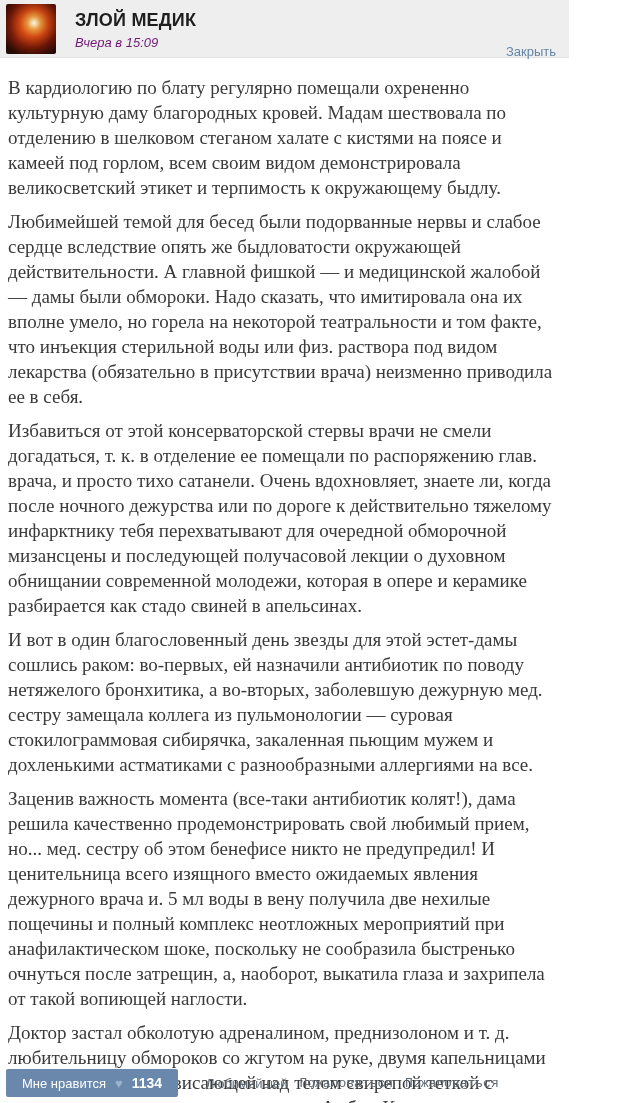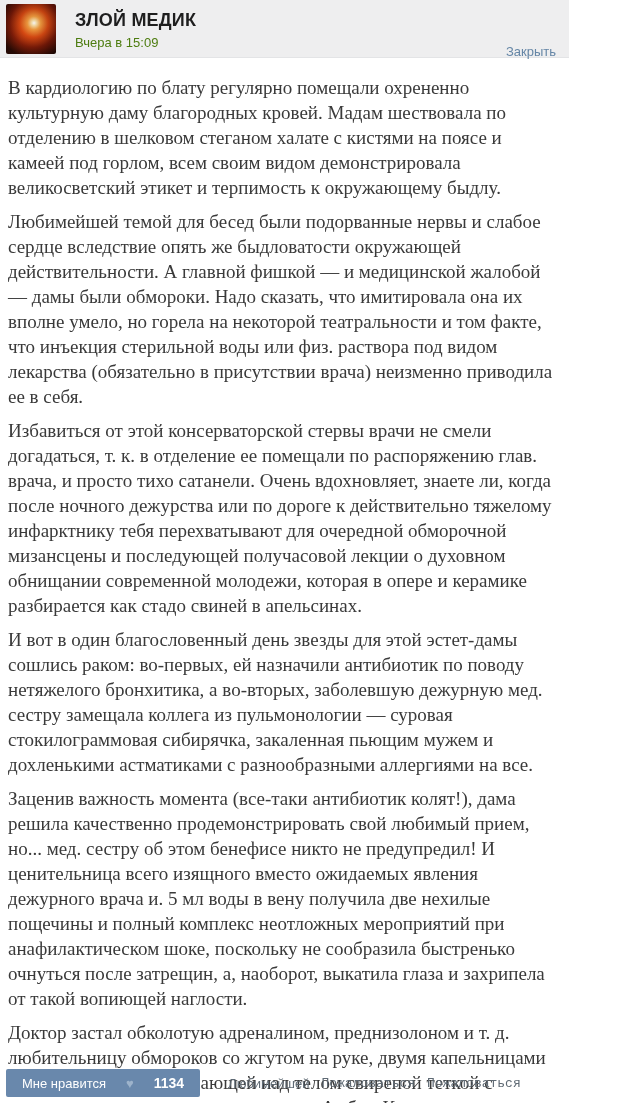--- a/index.html
+++ b/index.html
@@ -38,21 +38,22 @@
   .group-name {
     font-size: 18px;
     font-weight: bold;
     color: #1e1e1e;
     letter-spacing: 0.2px;
     line-height: 20px;
   }
   .post-time {
     margin-top: 5px;
     font-size: 13px;
-    color: #4d7c0f;
+    color: #701a75;
+    font-style: italic;
   }
   .close-link {
     position: absolute;
     top: 4px;
     right: 13px;
     font-size: 13px;
     color: #6586a6;
     text-decoration: none;
     cursor: pointer;
     margin-top: 40px;
@@ -83,21 +84,21 @@
     height: 28px;
     background: #6988ac;
     border: none;
     border-radius: 2px;
     color: #ffffff;
     font-family: "Liberation Sans", sans-serif;
     font-size: 13px;
     padding: 0 16px;
     display: flex;
     align-items: center;
-    gap: 20px;
+    gap: 9px;
     cursor: pointer;
   }
   .like-button .heart-icon {
     color: #9db3cb;
     font-size: 13px;
     line-height: 1;
   }
   .like-button .like-count {
     font-weight: bold;
     font-size: 14px;

